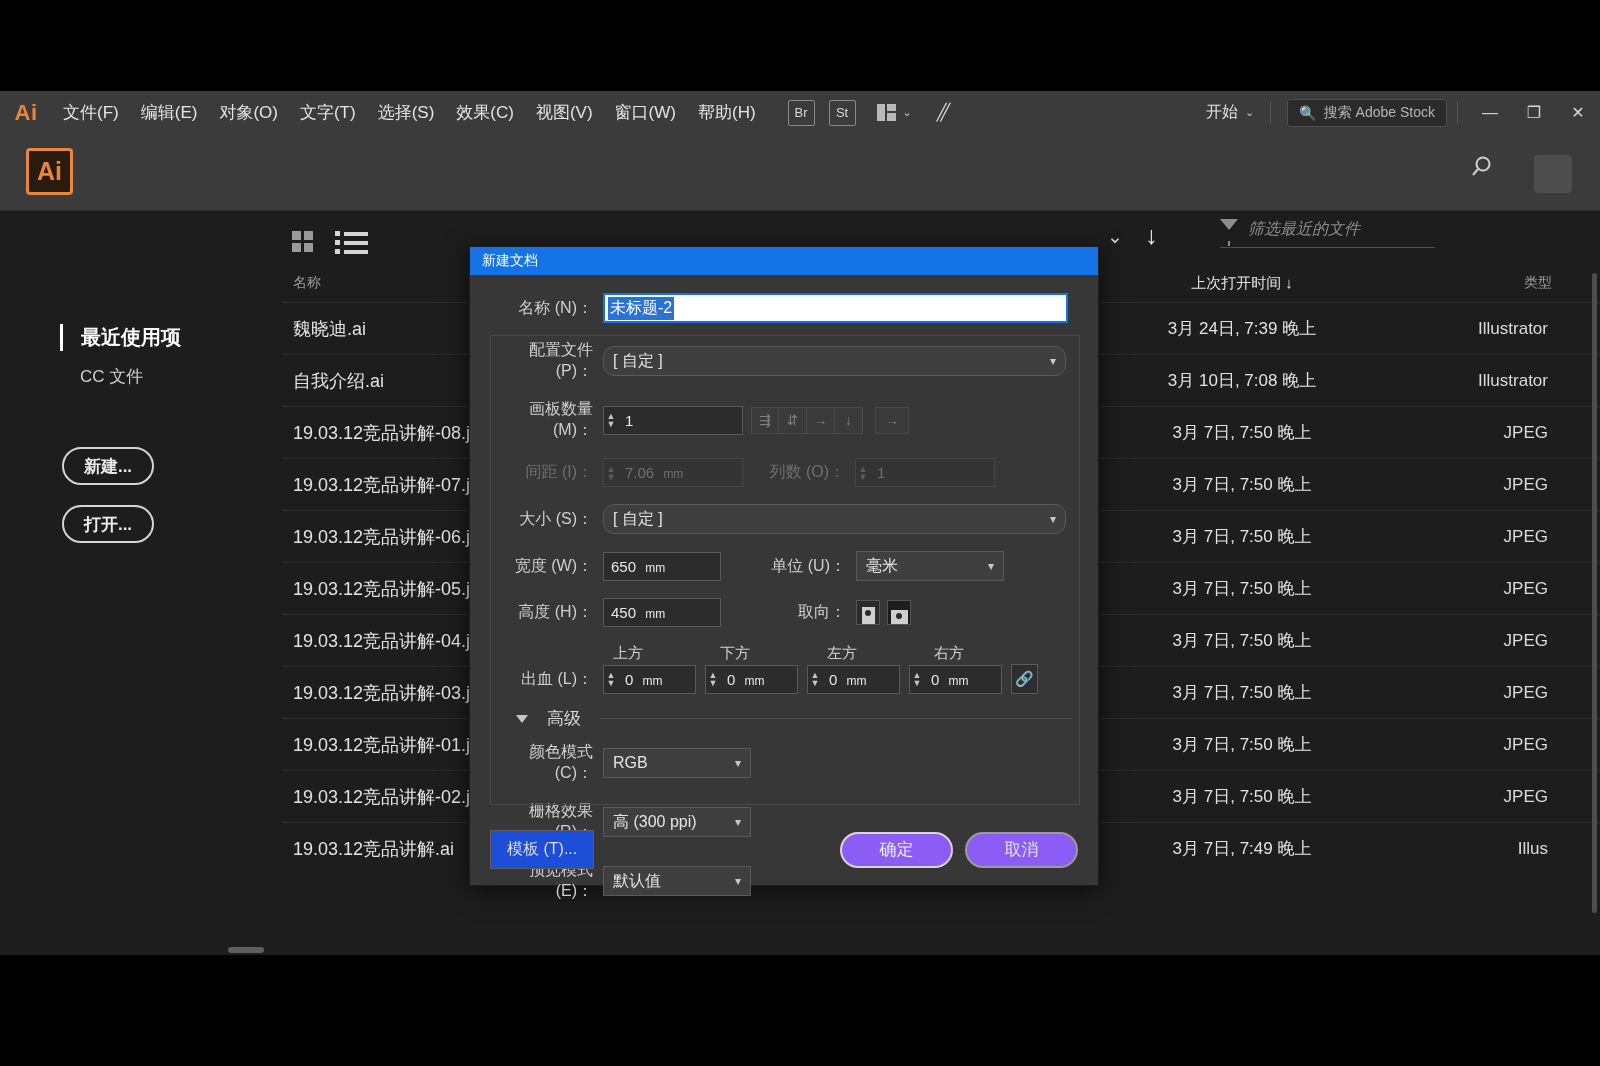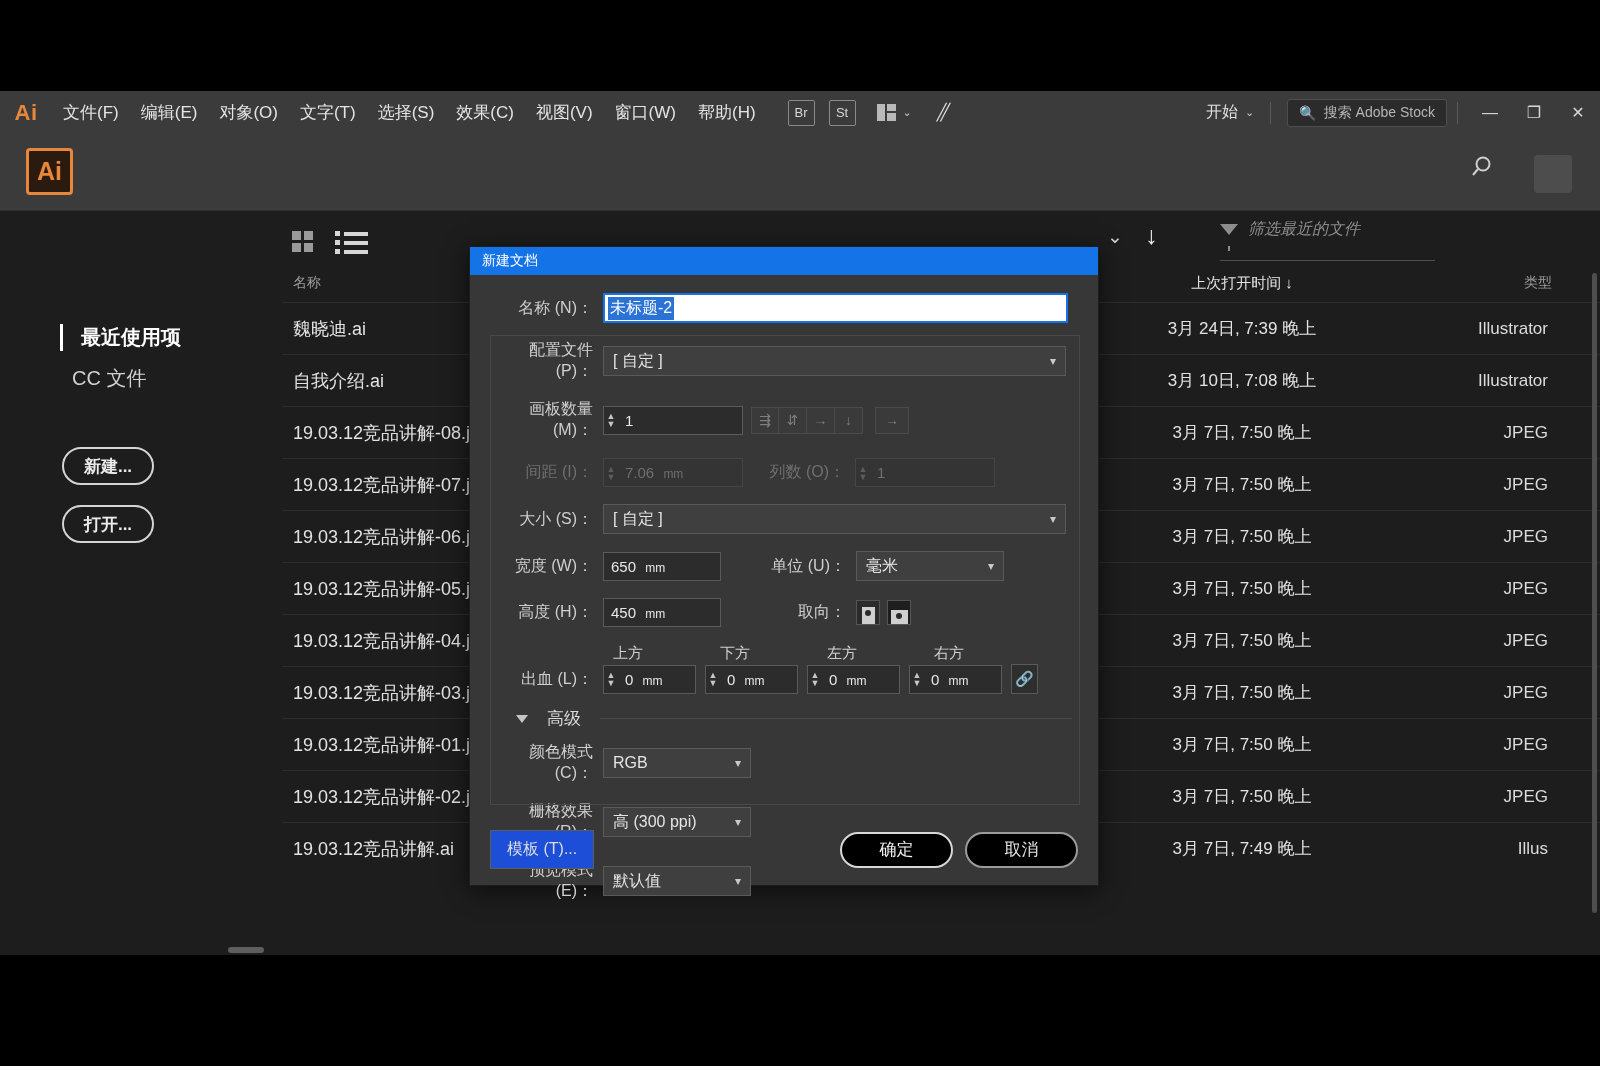--- a/index.html
+++ b/index.html
@@ -84,22 +84,22 @@
   }
 
   
   .rail { position: absolute; left: 0; top: 0; width: 282px; height: 744px; }
   .rail-head {
     position: absolute; left: 60px; top: 113px;
     color: #fff; font-size: 20px; font-weight: 700;
     padding-left: 18px; border-left: 3px solid #fff;
   }
   .rail-sub {
-    position: absolute; left: 72px; top: 154px;
-    color: #d0d0d0; font-size: 20px;
+    position: absolute; left: 80px; top: 154px;
+    color: #d0d0d0; font-size: 17px;
   }
   .pill {
     position: absolute; left: 62px; width: 92px; height: 38px;
     border: 2px solid #d5d5d5; border-radius: 19px;
     color: #ececec; font-size: 17px; font-weight: 600;
     display: flex; align-items: center; justify-content: center;
   }
   .pill-new { top: 236px; }
   .pill-open { top: 294px; }
 
@@ -110,22 +110,22 @@
   .view-grid i { background: #9a9a9a; display: block; }
   .view-list { left: 53px; display: flex; flex-direction: column; gap: 4px; }
   .view-list span { display: flex; align-items: center; gap: 4px; }
   .view-list b { width: 5px; height: 5px; background: #d6d6d6; display: block; }
   .view-list u { width: 24px; height: 4px; background: #d6d6d6; display: block; }
 
   .sort-chev { position: absolute; left: 825px; top: 14px; color: #d3d3d3; font-size: 19px; }
   .sort-arrow { position: absolute; left: 863px; top: 10px; color: #ececec; font-size: 25px; }
   .filter-wrap {
     position: absolute; left: 938px; top: 8px; width: 215px;
-    border-bottom: 1px solid #4e4e4e; padding-bottom: 20px;
-    display: flex; align-items: center; gap: 10px;
+    border-bottom: 1px solid #4e4e4e; padding-bottom: 7px;
+    display: flex; align-items: flex-start; gap: 10px;
   }
   .funnel { width: 0; height: 0; border-left: 9px solid transparent; border-right: 9px solid transparent; border-top: 11px solid #8d8d8d; position: relative; }
   .funnel::after { content: ''; position: absolute; left: -1px; top: 11px; width: 2px; height: 5px; background: #8d8d8d; }
   .filter-ph { color: #8d8d8d; font-size: 16px; font-style: italic; }
 
   
   .tbl { position: absolute; left: 282px; top: 53px; right: 0; bottom: 0; }
   .thead {
     display: flex; height: 38px; align-items: center;
     color: #9b9b9b; font-size: 14px;
@@ -172,21 +172,21 @@
     display: flex; align-items: center; padding: 0 3px;
   }
   .name-sel { background: #2a72d4; color: #fff; font-size: 16px; padding: 1px 2px; }
 
   .sel {
     background: #3f3f3f; border: 1px solid #5a5a5a; color: #e4e4e4;
     height: 30px; display: flex; align-items: center; justify-content: space-between;
     padding: 0 9px; font-size: 16px;
   }
   .sel .cv { color: #c9c9c9; font-size: 12px; }
-  .sel-wide { width: 463px; }
+  .sel-wide { width: 463px; border-radius: 11px; }
   .sel-unit { width: 148px; }
   .sel-small { width: 148px; }
 
   .stepper { display: flex; align-items: center; }
   .arrows {
     display: flex; flex-direction: column; justify-content: center; align-items: center;
     width: 15px; height: 29px; color: #c7c7c7; font-size: 9px; line-height: 8px;
     background: #2c2c2c; border: 1px solid #5a5a5a; border-right: none;
   }
   .arrows.dim { color: #5d5d5d; background: #343434; border-color: #454545; }
@@ -234,21 +234,21 @@
   .dlg-foot {
     position: absolute; left: 20px; right: 20px; bottom: 18px;
     display: flex; align-items: center;
   }
   .tmpl-btn {
     border: 1px solid #5d5d5d; background: #1d4ed8; color: #dedede;
     font-size: 16px; padding: 8px 16px;
   }
   .foot-right { margin-left: auto; display: flex; gap: 12px; }
   .rbtn {
-    border: 2px solid #d8d8d8; border-radius: 20px; background: #000000;
+    border: 2px solid #d8d8d8; border-radius: 20px; background: #8b5cf6;
     color: #f0f0f0; font-size: 17px; width: 113px; height: 36px;
     display: flex; align-items: center; justify-content: center;
   }
   .rbtn.secondary { border-color: #9b9b9b; color: #e2e2e2; }
 </style>
 </head>
 <body>
 
 <div id="app">
 <div id="ai-window">

